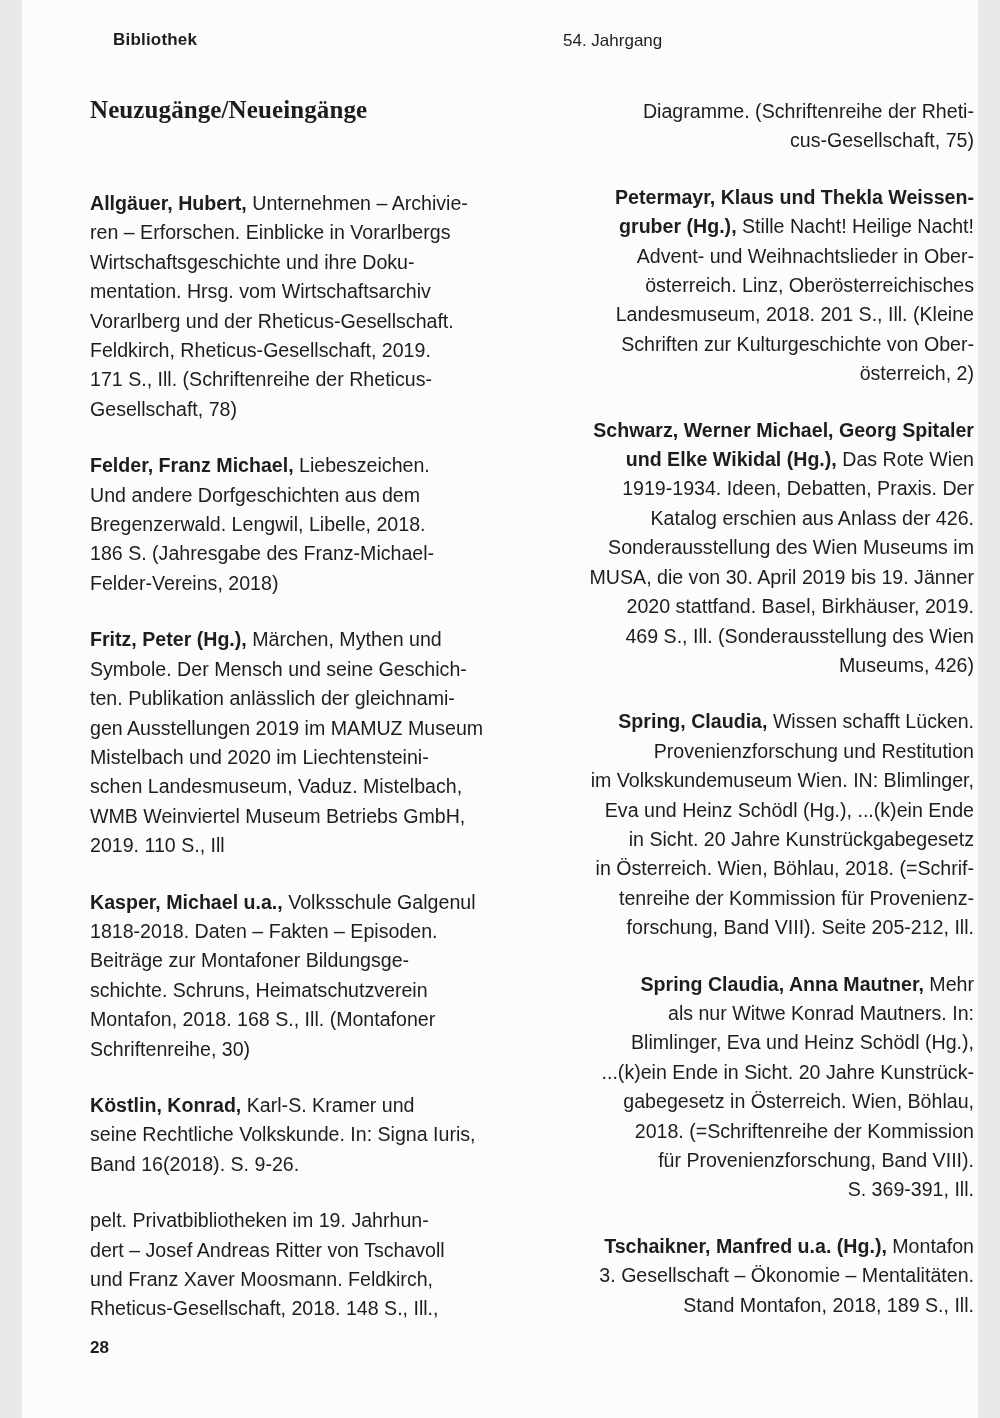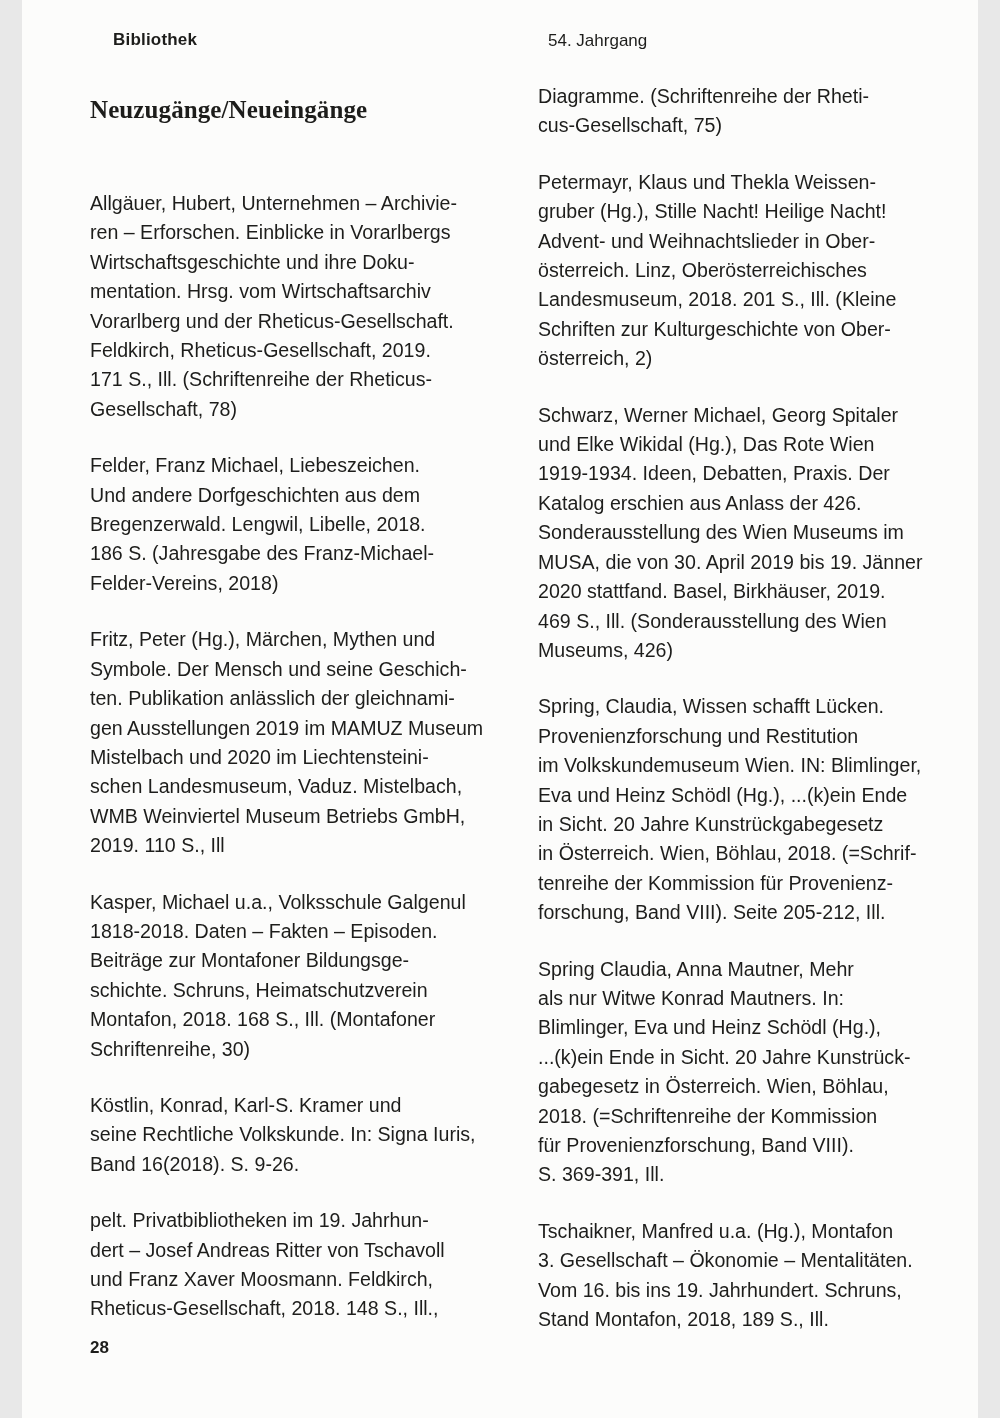--- a/index.html
+++ b/index.html
@@ -23,21 +23,21 @@
   }
   .hdr-left{
     position:absolute;
     left:91px; top:30px;
     font-size:17px;
     font-weight:700;
     letter-spacing:0.2px;
   }
   .hdr-right{
     position:absolute;
-    left:526px; top:31px;
+    left:541px; top:31px;
     font-size:17px;
     font-weight:400;
     text-align:center;
   }
   .page-title{
     position:absolute;
     left:68px; top:96px;
     font-size:25px;
     font-weight:700;
     letter-spacing:0.1px;
@@ -45,34 +45,35 @@
   }
   .col{
     position:absolute;
     top:0;
   }
   .col-left{
     left:68px; top:189px;
     width:436px;
   }
   .col-right{
-    left:516px; top:82px;
+    left:516px; top:97px;
     width:436px;
+    text-align:right;
   }
   .entry{
     margin:0 0 27px 0;
     font-size:19.6px;
     line-height:29.4px;
     font-weight:400;
   }
   .entry .line{
     white-space:nowrap;
   }
   .entry strong{
-    font-weight:400;
+    font-weight:700;
   }
   .page-number{
     position:absolute;
     left:68px; top:1338px;
     font-size:17px;
     font-weight:700;
     text-align:right;
   }
 </style>
 </head>
@@ -176,20 +177,19 @@
         <div class="line">Blimlinger, Eva und Heinz Schödl (Hg.),</div>
         <div class="line">...(k)ein Ende in Sicht. 20 Jahre Kunstrück-</div>
         <div class="line">gabegesetz in Österreich. Wien, Böhlau,</div>
         <div class="line">2018. (=Schriftenreihe der Kommission</div>
         <div class="line">für Provenienzforschung, Band VIII).</div>
         <div class="line">S. 369-391, Ill.</div>
       </div>
       <div class="entry">
         <div class="line"><strong>Tschaikner, Manfred u.a. (Hg.),</strong> Montafon</div>
         <div class="line">3. Gesellschaft – Ökonomie – Mentalitäten.</div>
-        <div class="line">Vom 16. bis ins 19. Jahrhundert. Schruns,</div>
         <div class="line">Stand Montafon, 2018, 189 S., Ill.</div>
       </div>
     </div>
 
   <div class="page-number">28</div>
 
 </div>
 
 </body></html>

